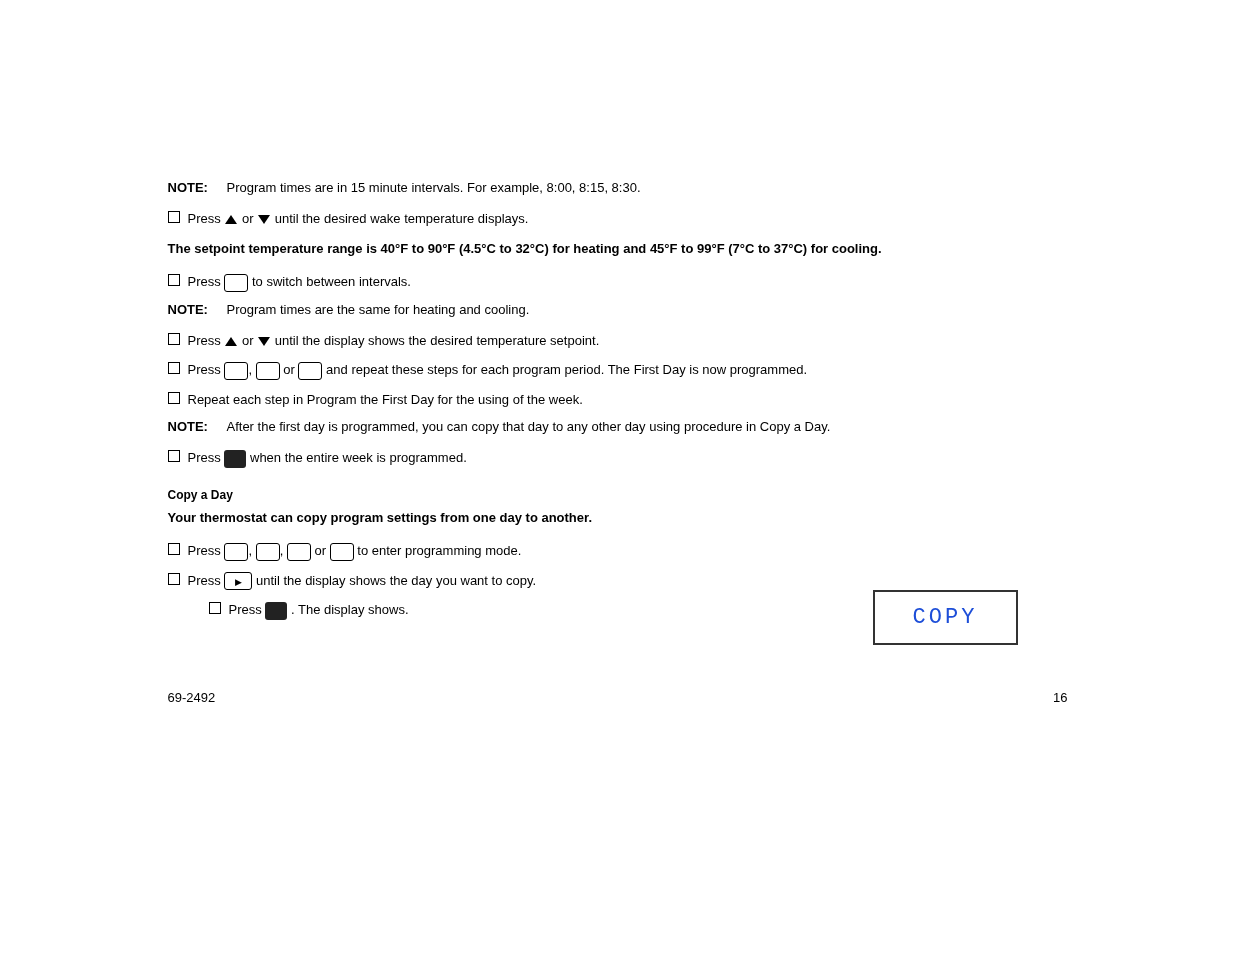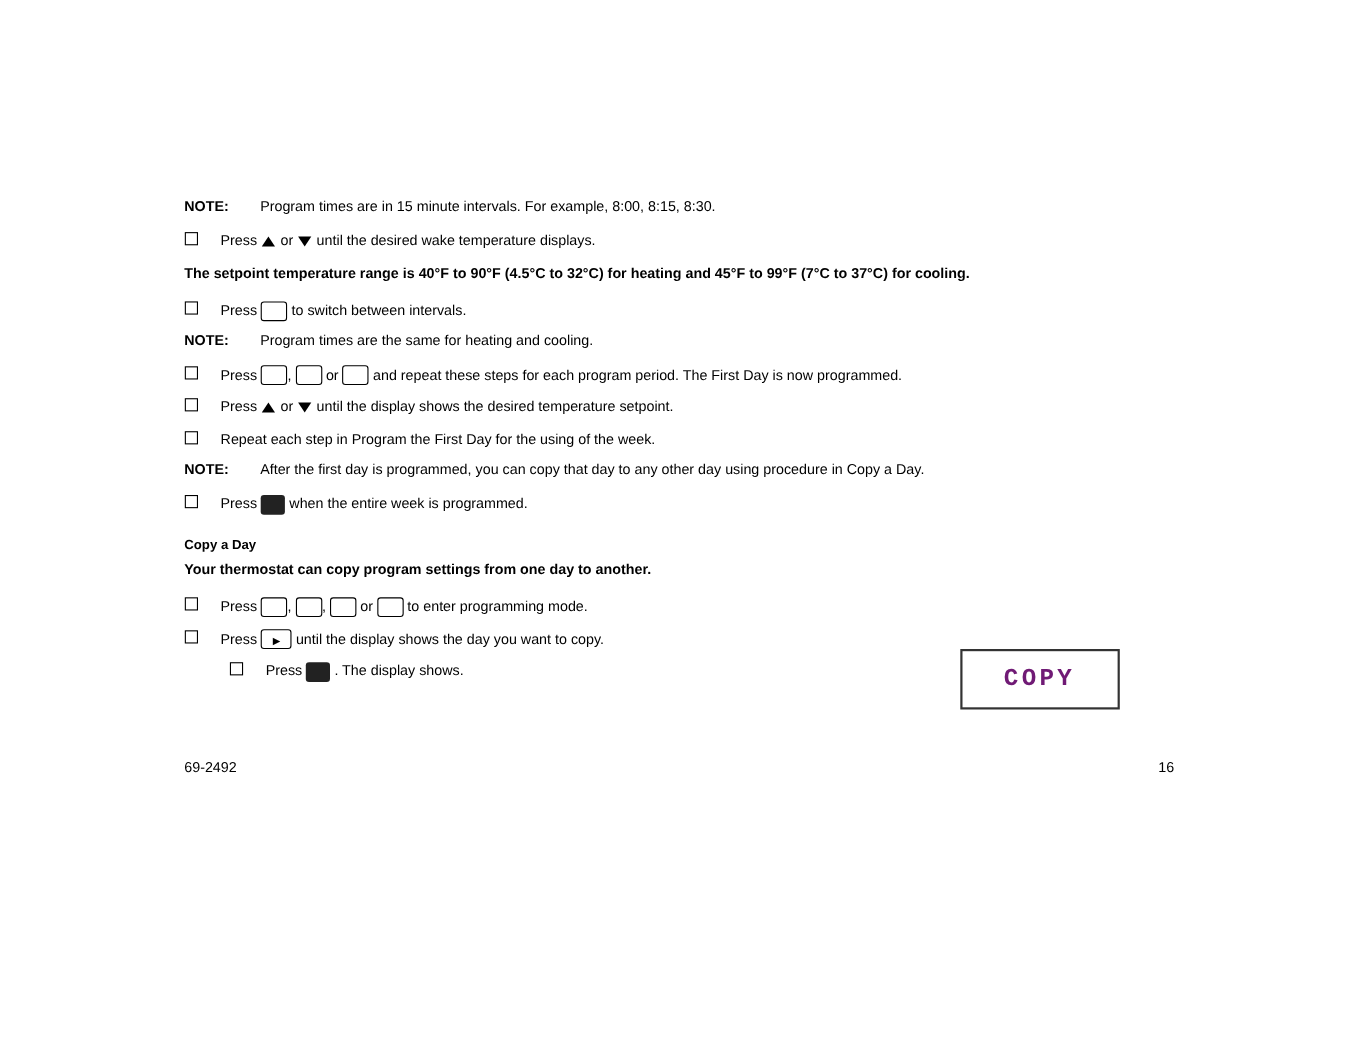--- a/index.html
+++ b/index.html
@@ -14,34 +14,34 @@
 
     .page-content {
       padding: 180px 0 60px 0;
       max-width: 900px;
       margin: 0 auto;
       position: relative;
     }
 
     .note-line {
       display: flex;
-      gap: 14px;
+      gap: 4px;
       margin-bottom: 14px;
       font-size: 13px;
     }
     .note-label {
       font-weight: bold;
       min-width: 55px;
     }
 
     .bullet-item {
       display: flex;
       align-items: flex-start;
       margin-bottom: 10px;
-      gap: 21px;
+      gap: 8px;
       font-size: 13px;
     }
     .checkbox {
       width: 12px;
       height: 12px;
       border: 1.5px solid #000;
       display: inline-block;
       flex-shrink: 0;
       margin-top: 2px;
     }
@@ -133,23 +133,23 @@
       align-items: center;
       justify-content: center;
       background: #fff;
       position: absolute;
       right: 0;
       top: 0;
     }
     .lcd-text {
       font-family: 'Courier New', monospace;
       font-size: 22px;
-      font-weight: bold;
+      font-weight: normal;
       letter-spacing: 3px;
-      color: #701a75;
+      color: #1d4ed8;
     }
 
     .copy-section {
       position: relative;
     }
 
     .footer {
       display: flex;
       justify-content: space-between;
       margin-top: 60px;
@@ -192,42 +192,42 @@
     <span class="bullet-text">
       <span>Press</span>
       <span class="btn-outline">&nbsp;&nbsp;&nbsp;</span>
       <span>to switch between intervals.</span>
     </span>
   </div>
 
   <div class="note-line">
     <span class="note-label">NOTE:</span>
     <span>Program times are the same for heating and cooling.</span>
+  </div>
+
+  <div class="bullet-item">
+    <span class="checkbox"></span>
+    <span class="bullet-text">
+      <span>Press</span>
+      <span class="arrow-up"></span>
+      <span>or</span>
+      <span class="arrow-down"></span>
+      <span>until the display shows the desired temperature setpoint.</span>
+    </span>
   </div>
 
   <div class="bullet-item">
     <span class="checkbox"></span>
     <span class="bullet-text">
       <span>Press</span>
       <span class="btn-outline">&nbsp;&nbsp;&nbsp;</span>,
       <span class="btn-outline">&nbsp;&nbsp;&nbsp;</span>
       <span>or</span>
       <span class="btn-outline">&nbsp;&nbsp;&nbsp;</span>
       <span>and repeat these steps for each program period. The First Day is now programmed.</span>
-    </span>
-  </div>
-
-  <div class="bullet-item">
-    <span class="checkbox"></span>
-    <span class="bullet-text">
-      <span>Press</span>
-      <span class="arrow-up"></span>
-      <span>or</span>
-      <span class="arrow-down"></span>
-      <span>until the display shows the desired temperature setpoint.</span>
     </span>
   </div>
 
   <div class="bullet-item">
     <span class="checkbox"></span>
     <span class="bullet-text">Repeat each step in Program the First Day for the using of the week.</span>
   </div>
 
   <div class="note-line">
     <span class="note-label">NOTE:</span>

